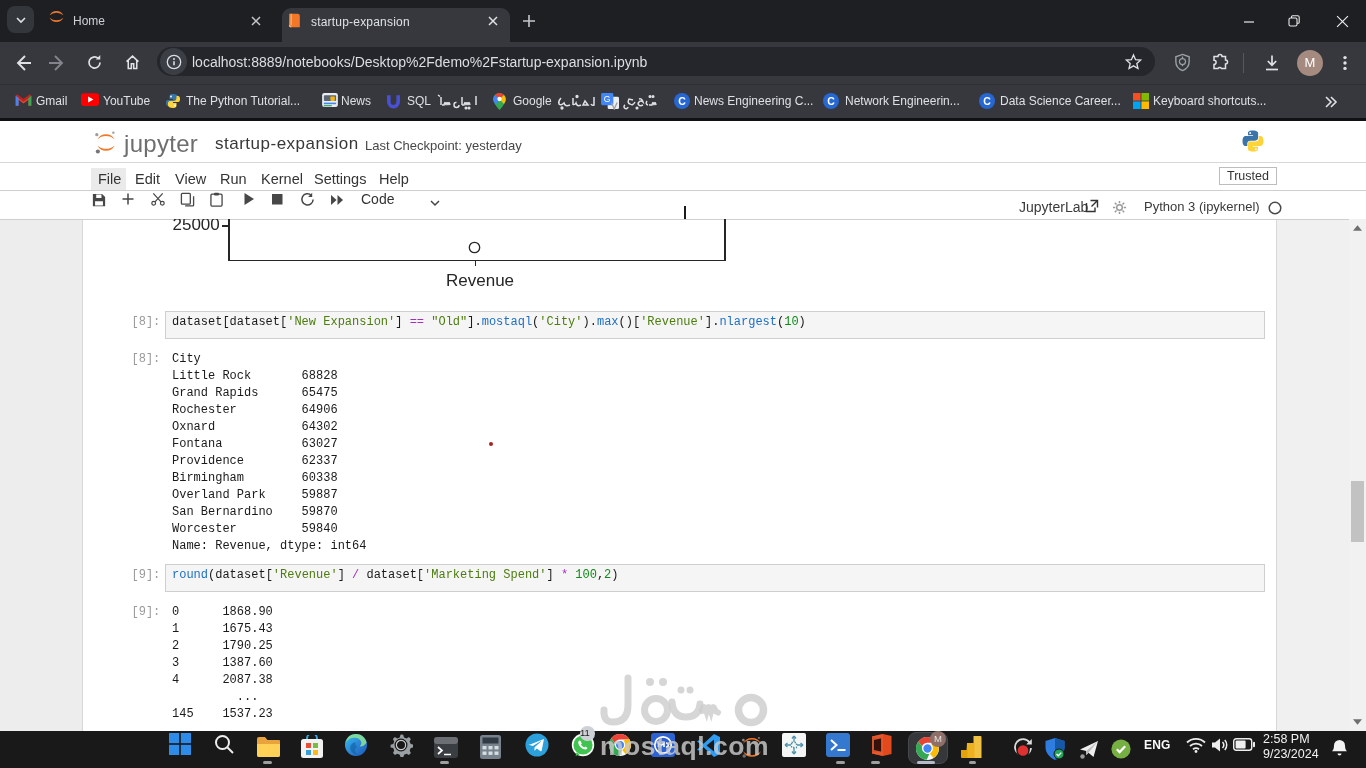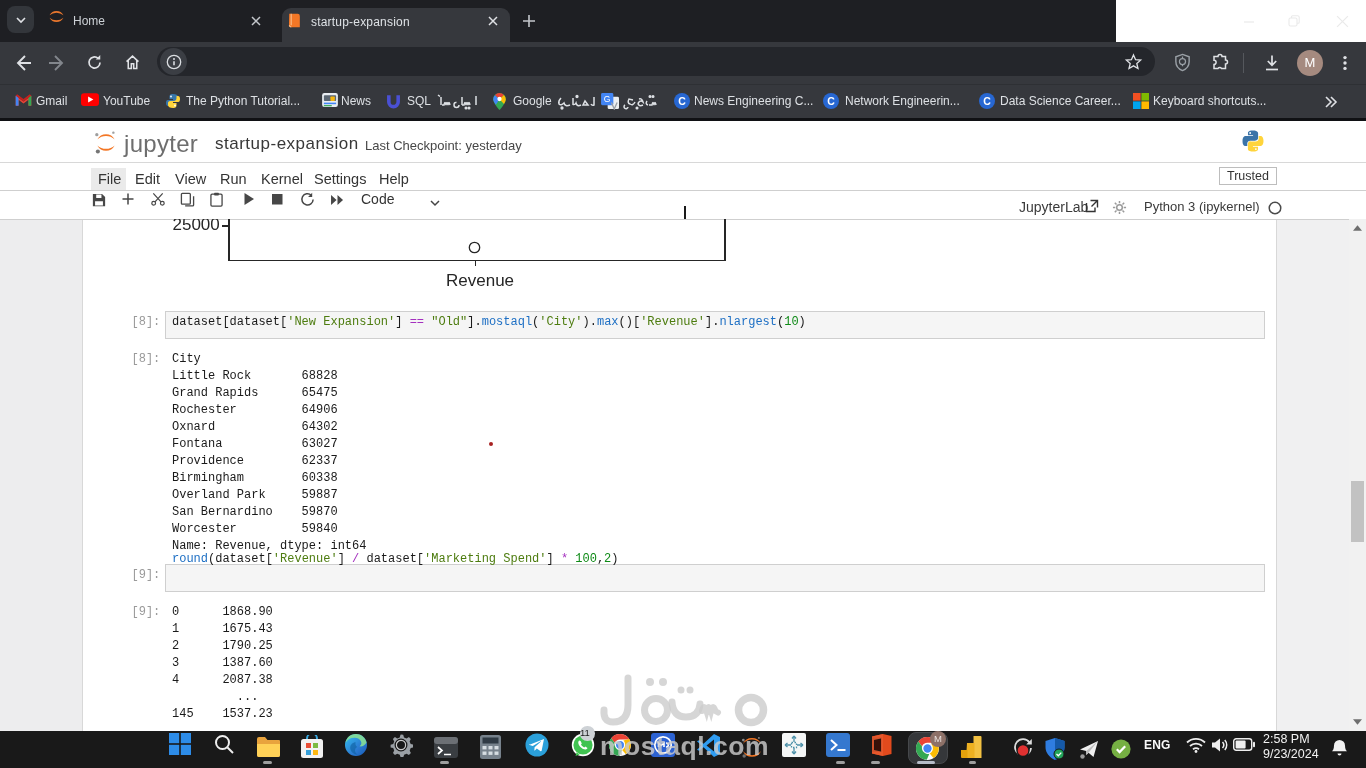--- a/index.html
+++ b/index.html
@@ -1,18 +1,18 @@
 <!DOCTYPE html>
 <html><head><meta charset="utf-8"><style>
 *{margin:0;padding:0;box-sizing:border-box}
 html,body{width:1366px;height:768px;overflow:hidden;font-family:"Liberation Sans",sans-serif;background:#fff}
 .abs{position:absolute}
 #stage{position:relative;width:1366px;height:768px}
 
-#tabstrip{position:absolute;left:0;top:0;width:1116px;height:42px;background:#1e1f23}
+#tabstrip{position:absolute;left:0;top:0;width:1366px;height:42px;background:#1e1f23}
 #toolbar{position:absolute;left:0;top:42px;width:1366px;height:42px;background:#36383d}
 #bookmarks{position:absolute;left:0;top:84px;width:1366px;height:34px;background:#36383d;border-top:1px solid #2e3034}
 #pagesep{position:absolute;left:0;top:118px;width:1366px;height:3px;background:#101114}
 .bi{position:absolute;top:8px}
 .bt{position:absolute;top:9px;color:#dde0e4;font-size:12px}
 #jpage .mi{position:absolute;top:49.5px;font-size:14.5px;color:#343434}
 #jpage .ti{position:absolute;top:71px}
 #content{position:absolute;left:0;top:98px;width:1366px;height:512px;overflow:hidden}
 .prompt{position:absolute;font:12px/17px "Liberation Mono",monospace;color:#9a9a9a}
 .cellbox{position:absolute;background:#f5f5f5;border:1px solid #cfcfcf}
@@ -85,20 +85,21 @@
     <svg width="17" height="17" viewBox="0 0 20 20" class="abs" style="left:124px;top:12px">
         <path d="M3 9 L10 2.5 L17 9 M5 7.5 V17 h3.6 v-5.5 h2.8 V17 H15 V7.5" stroke="#dfe1e5" stroke-width="1.8" fill="none"></path>
       </svg>
     <div class="abs" style="left:157px;top:5px;width:998px;height:29px;background:#24262b;border-radius:15px"></div>
     <div class="abs" style="left:160px;top:6px;width:27px;height:27px;border-radius:50%;background:#3b3e44"></div>
     <svg width="16" height="16" viewBox="0 0 16 16" class="abs" style="left:166px;top:12px">
         <circle cx="8" cy="8" r="6.7" fill="none" stroke="#dadde1" stroke-width="1.3"></circle>
         <path d="M8 7.2 V11.3" stroke="#dadde1" stroke-width="1.6"></path>
         <circle cx="8" cy="4.9" r="1" fill="#dadde1"></circle>
       </svg>
+    <div class="abs" style="left:192px;top:12px;color:#dcdee1;font-size:14px">localhost:8889/notebooks/Desktop%2Fdemo%2Fstartup-expansion.ipynb</div>
     <svg width="19" height="19" viewBox="0 0 20 20" class="abs" style="left:1124px;top:11px">
         <path d="M10 2 l2.2 5 5.3 .5 -4 3.6 1.2 5.2 -4.7 -2.8 -4.7 2.8 1.2 -5.2 -4 -3.6 5.3 -.5 z" fill="none" stroke="#dfe1e5" stroke-width="1.4"></path>
       </svg>
     <svg width="19" height="19" viewBox="0 0 20 20" class="abs" style="left:1173px;top:11px">
         <path d="M10 1.5 l7 2.5 v5 c0 4.5 -3 8 -7 9.5 c-4 -1.5 -7 -5 -7 -9.5 v-5 z" fill="none" stroke="#9aa0a6" stroke-width="1.5"></path>
         <circle cx="10" cy="9" r="3.2" fill="none" stroke="#9aa0a6" stroke-width="1.3"></circle>
         <path d="M10 5.8 v-2 M10 14 v-2" stroke="#9aa0a6" stroke-width="1.3"></path>
       </svg>
     <svg width="20" height="20" viewBox="0 0 20 20" class="abs" style="left:1210px;top:11px">
         <path d="M8 3.5 a2 2 0 0 1 4 0 h3.5 v3.5 a2 2 0 0 1 0 4 v4.5 h-4 a2 2 0 0 0 -3.5 0 h-4 v-4 a2 2 0 0 0 0 -4.2 v-3.8 z" fill="none" stroke="#dfe1e5" stroke-width="1.5"></path>
@@ -331,21 +332,21 @@
 Providence        62337
 Birmingham        60338
 Overland Park     59887
 San Bernardino    59870
 Worcester         59840
 Name: Revenue, dtype: int64</pre>
       <div class="abs" style="left:489px;top:223px;width:4px;height:4px;border-radius:50%;background:#a82222"></div>
 
       <span class="prompt" style="left:131.5px;top:348px">[9]:</span>
       <div class="cellbox" style="left:165px;top:345px;width:1100px;height:28px"></div>
-      <pre class="code" style="left:172px;top:332px"><u>round</u>(dataset[<i>'Revenue'</i>] <b>/</b> dataset[<i>'Marketing Spend'</i>] <b>*</b> <n>100</n>,<n>2</n>)</pre>
+      <pre class="code" style="left:172px;top:348px"><u>round</u>(dataset[<i>'Revenue'</i>] <b>/</b> dataset[<i>'Marketing Spend'</i>] <b>*</b> <n>100</n>,<n>2</n>)</pre>
       <span class="prompt" style="left:131.5px;top:385px">[9]:</span>
       <pre class="out" style="left:172px;top:385px">0      1868.90
 1      1675.43
 2      1790.25
 3      1387.60
 4      2087.38
          ...   
 145    1537.23</pre>
     </div>
   </div>

